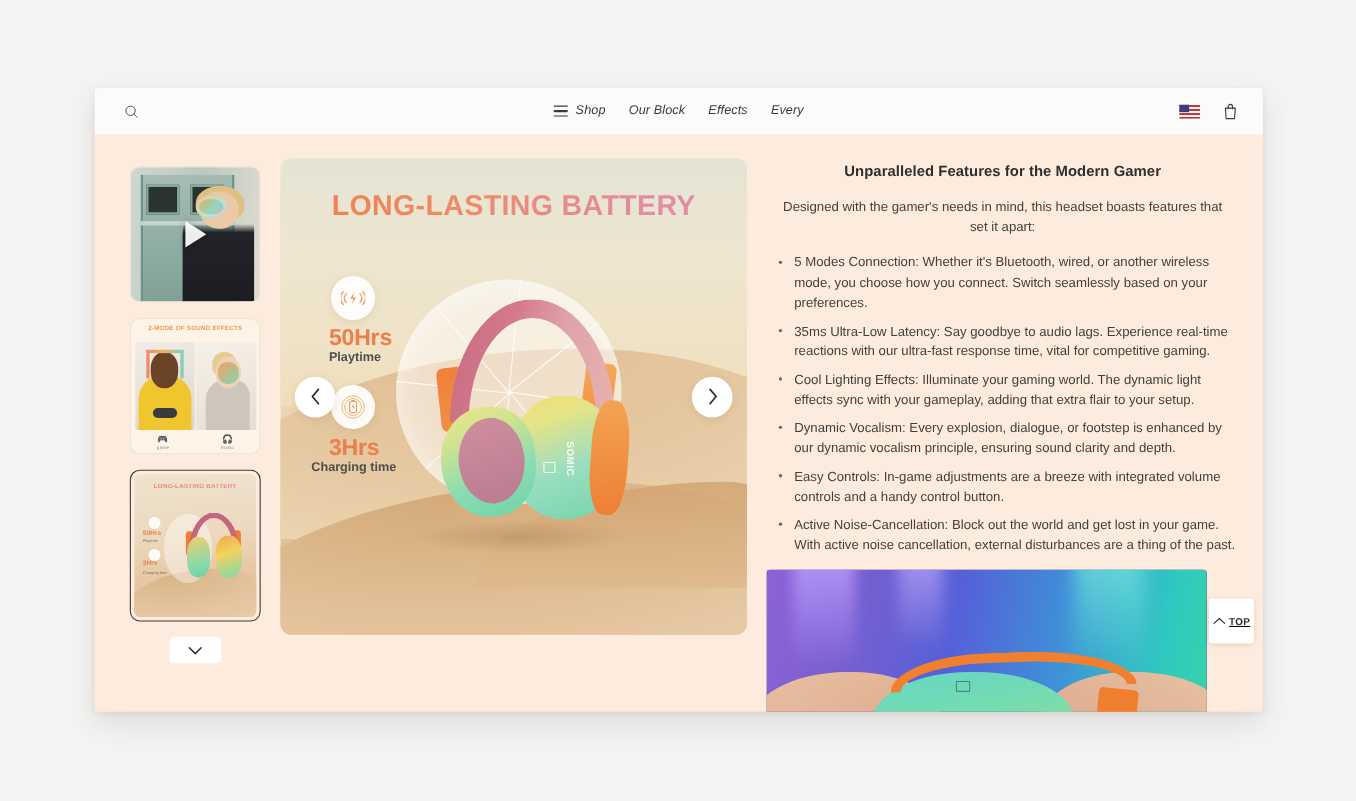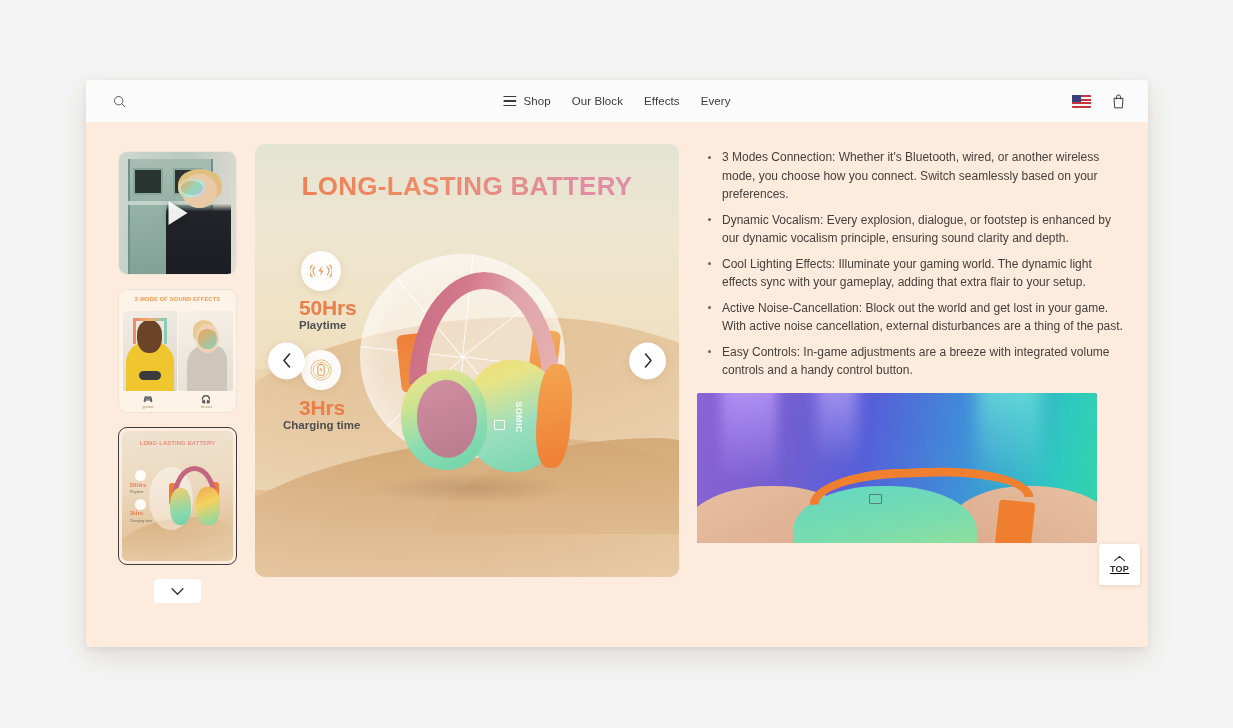--- a/index.html
+++ b/index.html
@@ -32,20 +32,21 @@
     width: 26px; height: 26px;
     display: flex; align-items: center; justify-content: center;
     cursor: pointer;
   }
   .nav-center {
     position: absolute;
     left: 50%; top: 50%;
     transform: translate(-50%,-50%);
     display: flex; align-items: flex-end;
     gap: 21px;
+    font-style: italic;
   }
   .nav-shop { display: flex; align-items: center; gap: 7px; cursor: pointer; }
   .hamburger { display: flex; flex-direction: column; gap: 3px; }
   .hamburger i { display: block; width: 13px; height: 1.6px; background: #3b3b3b; border-radius: 1px; }
   .nav-link {
     font-size: 11.5px;
     color: #3b3b3b;
     letter-spacing: .1px;
     cursor: pointer;
     white-space: nowrap;
@@ -358,21 +359,21 @@
     border:9px solid #f07f2f; border-bottom:none;
     border-radius: 40% 46% 0 0 / 100% 100% 0 0; transform: rotate(-2deg); }
   .vc-armr { position:absolute; right:16%; bottom:-4%; width:9%; height:32%;
     background:#ef7f2f; border-radius:4px; transform: rotate(6deg); }
 
   .top-btn {
     position:absolute; right:-14px; top:400px;
     width: 41px; height: 41px;
     background:#fff;
     border-radius: 3px;
-    display:flex; flex-direction:column; align-items:center; justify-content:center;
+    display:flex; flex-direction:row; align-items:center; justify-content:center;
     gap:2px;
     cursor:pointer;
     box-shadow: 0 1px 5px rgba(0,0,0,.1);
     z-index: 20;
     text-decoration: underline;
   }
   .top-btn-label { font-size:9px; font-weight:bold; color:#2e2e2e; letter-spacing:.3px; }
 </style>
 </head>
 <body>
@@ -554,27 +555,30 @@
         </svg>
       </div>
       <div class="nav-arrow arrow-next">
         <svg width="10" height="16" viewBox="0 0 10 16">
           <polyline points="2.5,1.5 8,8 2.5,14.5" fill="none" stroke="#2f2f2f" stroke-width="1.6" stroke-linecap="round" stroke-linejoin="round"></polyline>
         </svg>
       </div>
     </div>
 
     <div class="content-col">
+      <div class="content-title">Unparalleled Features for the Modern Gamer</div>
+      <div class="content-intro">Designed with the gamer's needs in mind, this headset boasts features that set it apart:</div>
 
       <ul class="feature-list">
-        <li>3 Modes Connection: Whether it's Bluetooth, wired, or another wireless mode, you choose how you connect. Switch seamlessly based on your preferences.</li>
+        <li>5 Modes Connection: Whether it's Bluetooth, wired, or another wireless mode, you choose how you connect. Switch seamlessly based on your preferences.</li>
+        <li>35ms Ultra-Low Latency: Say goodbye to audio lags. Experience real-time reactions with our ultra-fast response time, vital for competitive gaming.</li>
+        <li>Cool Lighting Effects: Illuminate your gaming world. The dynamic light effects sync with your gameplay, adding that extra flair to your setup.</li>
         <li>Dynamic Vocalism: Every explosion, dialogue, or footstep is enhanced by our dynamic vocalism principle, ensuring sound clarity and depth.</li>
-        <li>Cool Lighting Effects: Illuminate your gaming world. The dynamic light effects sync with your gameplay, adding that extra flair to your setup.</li>
+        <li>Easy Controls: In-game adjustments are a breeze with integrated volume controls and a handy control button.</li>
         <li>Active Noise-Cancellation: Block out the world and get lost in your game. With active noise cancellation, external disturbances are a thing of the past.</li>
-        <li>Easy Controls: In-game adjustments are a breeze with integrated volume controls and a handy control button.</li>
       </ul>
 
       <div class="video-card">
         <div class="vc-bg"></div>
         <div class="vc-glow1"></div>
         <div class="vc-glow2"></div>
         <div class="vc-glow3"></div>
         <div class="vc-hand-l"></div>
         <div class="vc-hand-r"></div>
         <div class="vc-cup"></div>

